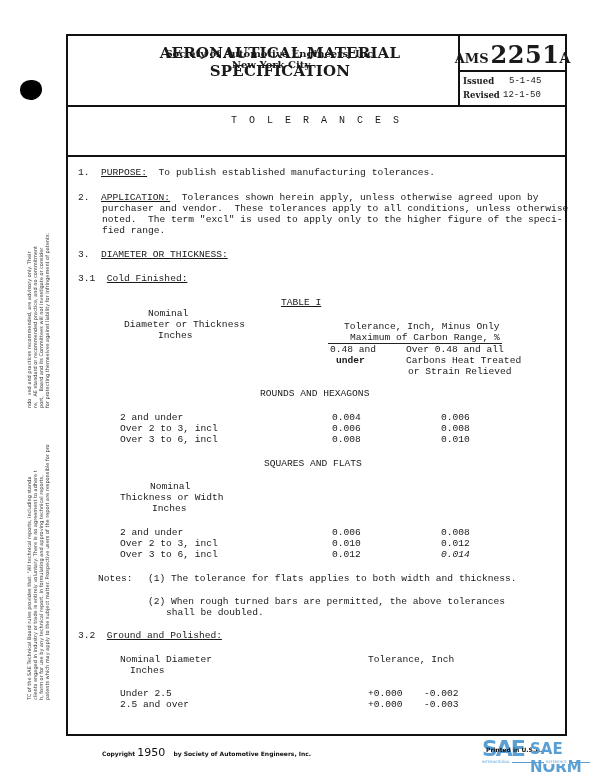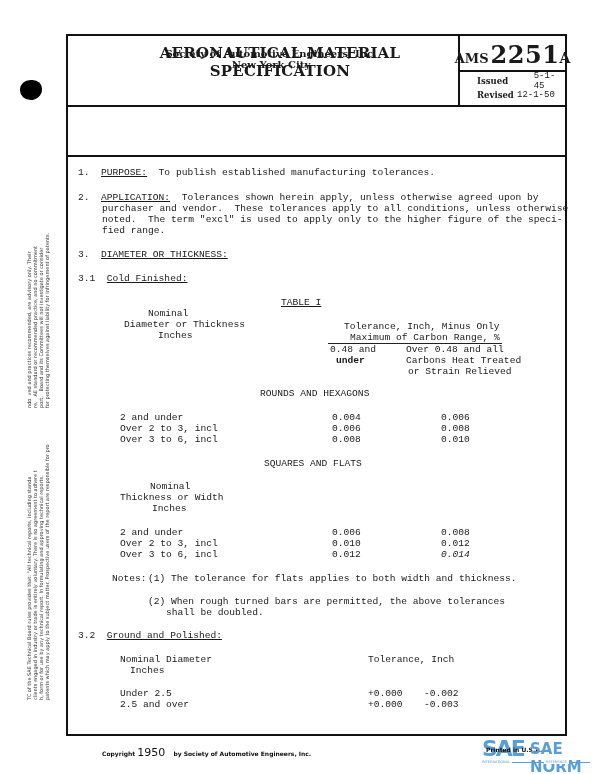--- a/index.html
+++ b/index.html
@@ -6,21 +6,21 @@
   body { width:600px; height:774px; position:relative; overflow:hidden; font-family:"Liberation Mono", "DejaVu Sans Mono", monospace; color:#1a1a1a; }
   .abs { position:absolute; }
   .frame { position:absolute; left:66px; top:34px; width:497px; height:698px; border:2px solid #111; border-top-width:2px; }
   .hdr-left { position:absolute; left:0; top:0; width:390px; height:69px; border-bottom:2px solid #111; border-right:2px solid #111; }
   .hdr-right { position:absolute; left:392px; top:0; width:105px; height:69px; border-bottom:2px solid #111; }
   .ams-box { position:absolute; left:0; top:0; width:105px; height:36px; border-bottom:2px solid #111; display:flex; align-items:baseline; justify-content:center; padding-top:4px; box-sizing:border-box; font-family:"DejaVu Serif", serif; font-weight:bold; }
   .ams-prefix { font-size:13px; }
   .ams-num { font-size:24px; margin-left:2px; letter-spacing:0.5px; }
   .ams-suffix { font-size:14px; }
   .dates { position:absolute; left:0; top:38px; width:105px; font-family:"DejaVu Serif", serif; font-size:8.5px; }
-  .date-row { display:flex; height:14px; align-items:center; padding-left:17px; }
+  .date-row { display:flex; height:14px; align-items:center; padding-left:3px; }
   .date-label { width:38px; font-weight:bold; }
   .date-val { font-family:"Liberation Mono", monospace; font-size:9px; }
   .main-title { position:absolute; left:0; top:8px; width:390px; text-align:center; font-family:"DejaVu Serif", serif; font-weight:bold; font-size:15px; letter-spacing:0.2px; padding-left:34px; box-sizing:border-box; }
   .org { position:absolute; left:0; top:12px; width:390px; text-align:center; font-family:"DejaVu Serif", serif; font-weight:bold; font-size:10px; line-height:11px; padding-left:16px; box-sizing:border-box; }
   .title-sec { position:absolute; left:0; top:71px; width:497px; height:48px; border-bottom:2px solid #111; }
   .t1 { position:absolute; top:8px; width:497px; text-align:center; font-size:10px; letter-spacing:3px; }
   .t2 { position:absolute; top:21px; width:497px; text-align:center; font-size:10px; }
   .body-text { position:absolute; font-size:9.6px; line-height:11.4px; white-space:pre; }
   .u { text-decoration:underline; }
   .hr { position:absolute; height:1px; background:#222; }
@@ -54,30 +54,31 @@
 
   <div class="hdr-right">
     <div class="ams-box">
       <span class="ams-prefix">AMS</span>
       <span class="ams-num">2251</span>
       <span class="ams-suffix">A</span>
     </div>
     <div class="dates">
       <div class="date-row">
         <span class="date-label">Issued</span>
-        <span class="date-val" style="margin-left:20px;">5-1-45</span>
+        <span class="date-val" style="margin-left:8px;">5-1-45</span>
       </div>
       <div class="date-row">
         <span class="date-label">Revised</span>
         <span class="date-val" style="margin-left:2px;">12-1-50</span>
       </div>
     </div>
   </div>
 
   <div class="title-sec">
+    <div class="t1">T O L E R A N C E S</div>
   </div>
 
   <div class="body-text" style="left:10px; top:131px;"><span>1.</span>  <span class="u">PURPOSE:</span>  <span>To publish established manufacturing tolerances.</span></div>
 
   <div class="body-text" style="left:10px; top:156px;"><span>2.</span>  <span class="u">APPLICATION:</span>  <span>Tolerances shown herein apply, unless otherwise agreed upon by</span></div>
   <div class="body-text" style="left:34px; top:167px;">purchaser and vendor.  These tolerances apply to all conditions, unless otherwise</div>
   <div class="body-text" style="left:34px; top:178px;">noted.  The term "excl" is used to apply only to the higher figure of the speci-</div>
   <div class="body-text" style="left:34px; top:189px;">fied range.</div>
 
   <div class="body-text" style="left:10px; top:213px;"><span>3.</span>  <span class="u">DIAMETER OR THICKNESS:</span></div>
@@ -124,21 +125,21 @@
   <div class="body-text" style="left:373px; top:491px;">0.008</div>
 
   <div class="body-text" style="left:52px; top:502px;">Over 2 to 3, incl</div>
   <div class="body-text" style="left:264px; top:502px;">0.010</div>
   <div class="body-text" style="left:373px; top:502px;">0.012</div>
 
   <div class="body-text" style="left:52px; top:513px;">Over 3 to 6, incl</div>
   <div class="body-text" style="left:264px; top:513px;">0.012</div>
   <div class="body-text" style="left:373px; top:513px;font-style:italic;">0.014</div>
 
-  <div class="body-text" style="left:44px; top:537px;">Notes:</div>
+  <div class="body-text" style="left:30px; top:537px;">Notes:</div>
   <div class="body-text" style="left:80px; top:537px;">(1) The tolerance for flats applies to both width and thickness.</div>
   <div class="body-text" style="left:80px; top:560px;">(2) When rough turned bars are permitted, the above tolerances</div>
   <div class="body-text" style="left:98px; top:571px;">shall be doubled.</div>
 
   <div class="body-text" style="left:10px; top:594px;"><span>3.2</span>  <span class="u">Ground and Polished:</span></div>
 
   <div class="body-text" style="left:52px; top:618px;">Nominal Diameter</div>
   <div class="body-text" style="left:62px; top:629px;">Inches</div>
   <div class="body-text" style="left:300px; top:618px;">Tolerance, Inch</div>
 

